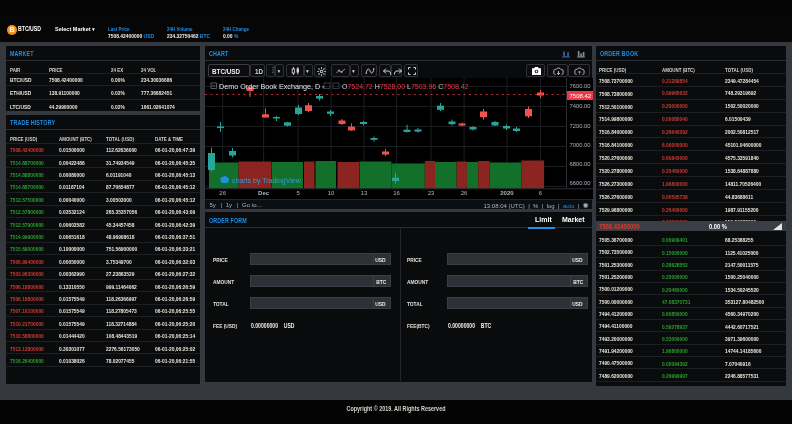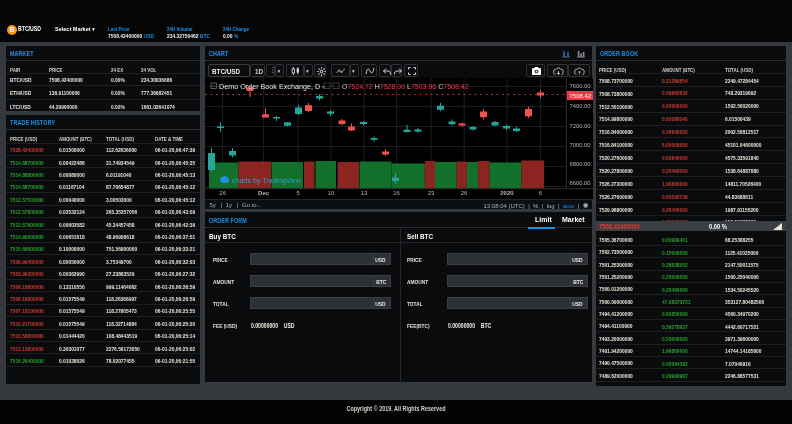--- a/index.html
+++ b/index.html
@@ -567,26 +567,20 @@
 </div>
 
 <div class="panel" style="left:204.5px;top:170px;width:387.5px;height:170px;">
  <div class="phead" style="height:16px;">
           <span class="ptitle" style="top:4.5px;">ORDER FORM</span>
    <span class="abs" style="left:330.5px;top:4px;font-size:7px;font-weight:700;color:#fff;">Limit</span>
    <span class="abs" style="left:357.5px;top:4px;font-size:7px;font-weight:700;color:#fff;">Market</span>
    <span class="abs" style="left:323px;top:14.5px;width:27.5px;height:2px;background:#1e90e8;"></span>
  </div>
  <div class="abs" style="left:195px;top:16px;width:1px;height:155px;background:#222529;"></div>
- <div class="abs" style="left:0;top:16px;width:195px;height:15px;border-bottom:1px solid #222529;">
-   <span class="abs" style="left:4px;top:4px;font-size:7.2px;font-weight:700;color:#fff;transform:scaleX(0.88);transform-origin:left top;">Buy BTC</span>
- </div>
- <div class="abs" style="left:196px;top:16px;width:191px;height:15px;border-bottom:1px solid #222529;">
-   <span class="abs" style="left:6px;top:4px;font-size:7.2px;font-weight:700;color:#fff;transform:scaleX(0.88);transform-origin:left top;">Sell BTC</span>
- </div>
 <span class="abs" style="left:8px;top:44.0px;font-size:6.2px;font-weight:700;color:#e3dfd5;transform:scaleX(0.78);transform-origin:left top;">PRICE</span>
         <div class="abs" style="left:45px;top:40.5px;width:141.5px;height:12px;background:#2d3035;border:1px solid #3a3d43;">
           <span style="position:absolute;right:4px;top:3px;font-size:6px;font-weight:700;color:#f0ece2;transform:scaleX(0.82);transform-origin:right top;">USD</span>
           <div style="position:absolute;right:16px;top:0;width:1px;height:100%;background:#3a3d43;"></div>
         </div>
 <span class="abs" style="left:8px;top:66.0px;font-size:6.2px;font-weight:700;color:#e3dfd5;transform:scaleX(0.78);transform-origin:left top;">AMOUNT</span>
         <div class="abs" style="left:45px;top:62.5px;width:141.5px;height:12px;background:#2d3035;border:1px solid #3a3d43;">
           <span style="position:absolute;right:4px;top:3px;font-size:6px;font-weight:700;color:#f0ece2;transform:scaleX(0.82);transform-origin:right top;">BTC</span>
           <div style="position:absolute;right:16px;top:0;width:1px;height:100%;background:#3a3d43;"></div>
         </div>

